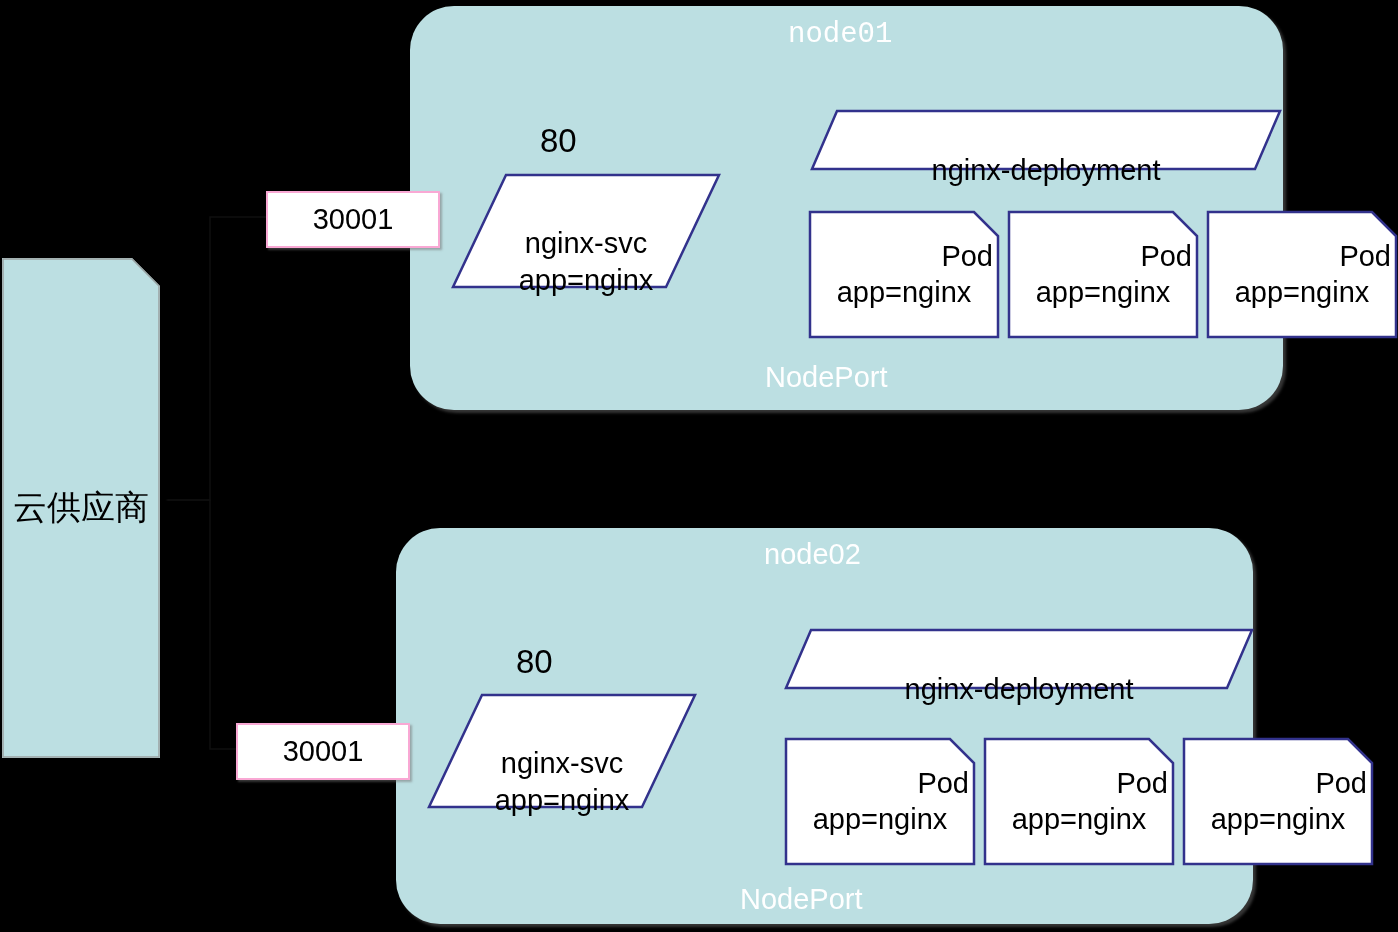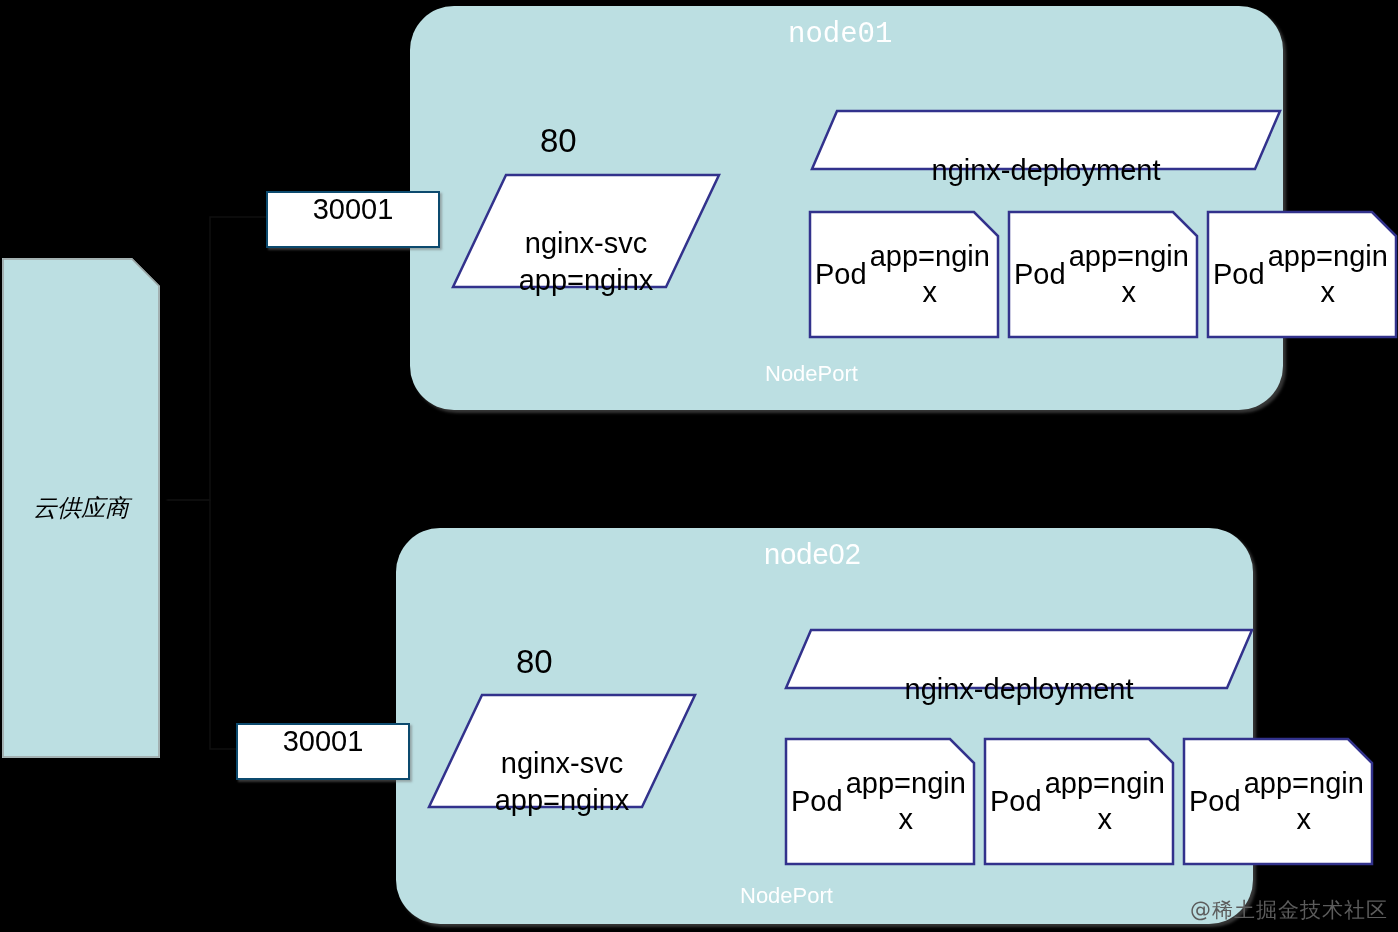--- a/index.html
+++ b/index.html
@@ -32,56 +32,55 @@
   }
   .cloud-provider-outline {
     position: absolute;
     left: 2px;
     top: 258px;
     width: 158px;
     height: 500px;
     pointer-events: none;
   }
   .cloud-provider-label {
-    font-size: 24px;
+    font-size: 34px;
     line-height: 1.35;
     color: #000000;
     text-align: left;
     white-space: pre-line;
     font-family: "DejaVu Sans", "Liberation Sans", sans-serif;
-    font-style: italic;
   }
 
   
   .node {
     position: absolute;
     background: #bcdfe2;
     border-radius: 44px;
     box-shadow: 3px 3px 3px rgba(120,120,120,0.45);
   }
   .node-title {
     position: absolute;
     color: #ffffff;
     font-size: 29px;
     white-space: nowrap;
   }
   .node-footer {
     position: absolute;
     color: #ffffff;
-    font-size: 22px;
+    font-size: 29px;
     white-space: nowrap;
   }
 
   
   .port-box {
     position: absolute;
     background: #ffffff;
-    border: 2px solid #0c4a6e;
+    border: 2px solid #f9a8d4;
     display: flex;
-    align-items: flex-start;
+    align-items: center;
     justify-content: center;
     box-shadow: 2px 2px 2px rgba(110,110,110,0.5);
   }
   .port-box span {
     font-size: 29px;
     color: #000000;
     white-space: nowrap;
   }
 
   
@@ -130,22 +129,22 @@
     top: 0;
     overflow: visible;
   }
   .pod-text {
     position: absolute;
     left: 0;
     top: 0;
     width: 100%;
     height: 100%;
     display: flex;
-    flex-direction: row;
-    align-items: center;
+    flex-direction: column;
+    align-items: flex-end;
     justify-content: center;
     font-size: 29px;
     color: #000000;
     line-height: 1.22;
     pointer-events: none;
     text-align: center;
     padding: 8px 6px;
     box-sizing: border-box;
   }
   .pod-text .pod-kv {
@@ -305,15 +304,14 @@
   <div class="pod" style="left:1183px; top:738px; width:190px; height:127px;">
     <svg viewBox="0 0 190 127" width="190" height="127" preserveAspectRatio="none">
       <path d="M1 1 L165 1 L189 25 L189 126 L1 126 Z" fill="#ffffff" stroke="#32328c" stroke-width="2.5"></path>
     </svg>
     <div class="pod-text">
       <span>Pod</span>
       <span class="pod-kv">app=nginx</span>
     </div>
   </div>
 
-  <div class="watermark">@稀土掘金技术社区</div>
 
 </div>
 
 </body></html>

